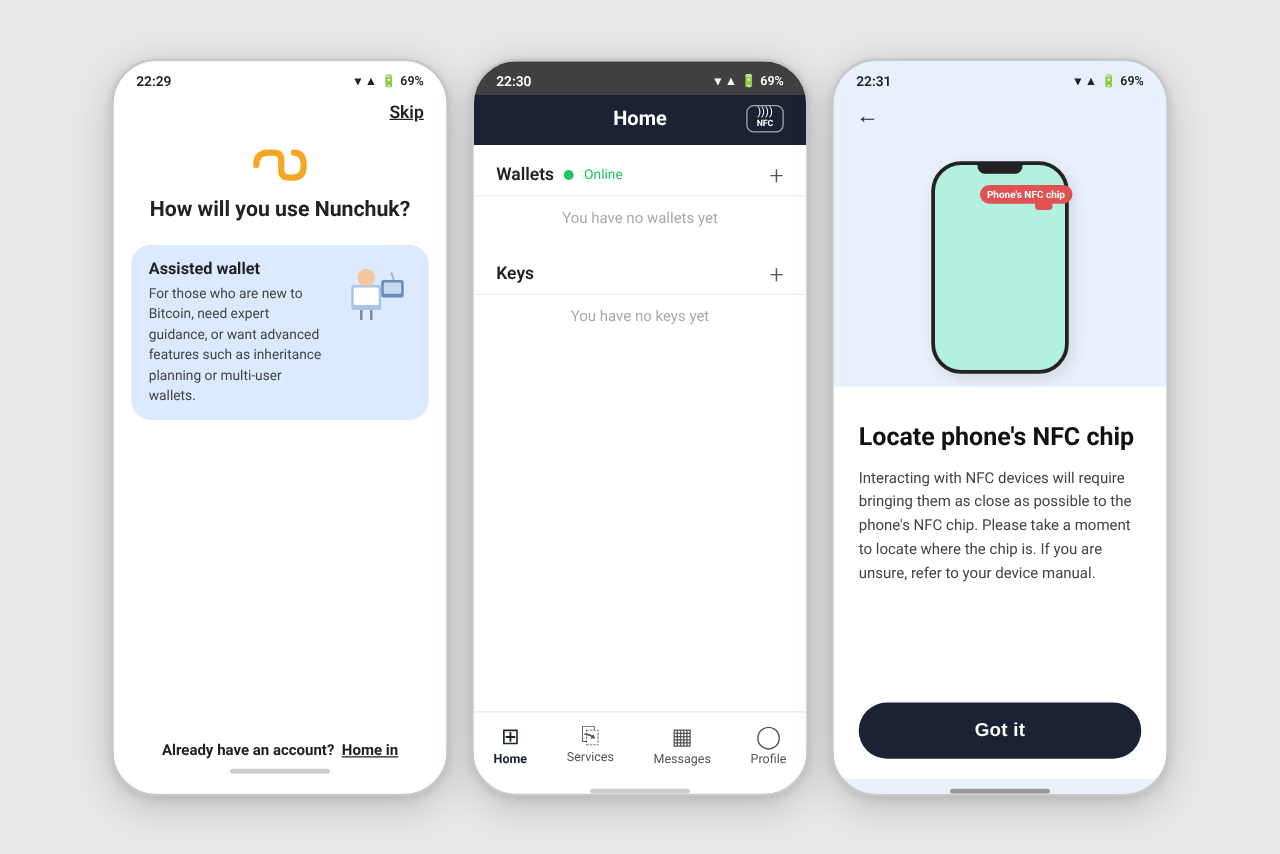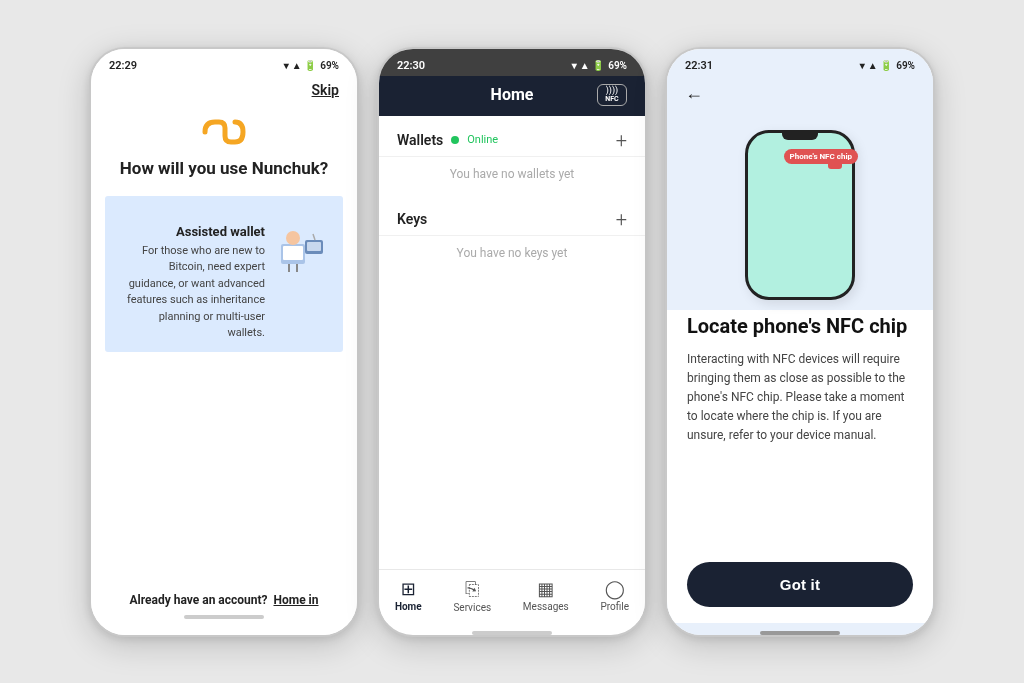--- a/index.html
+++ b/index.html
@@ -82,23 +82,22 @@
     .phone1-title {
       text-align: center;
       font-size: 17px;
       font-weight: 700;
       color: #222;
       margin-bottom: 18px;
       padding: 0 16px;
     }
     .wallet-card {
       margin: 0 14px 10px 14px;
-      border-radius: 3px;
-      padding: 28px 14px 10px 14px;
-      text-align: right;
+      border-radius: 16px;
+      padding: 12px 14px 10px 14px;
     }
     .wallet-card.assisted { background: #dbeafe; }
     .wallet-card.unassisted { background: #fdf3e3; }
     .wallet-card-inner {
       display: flex;
       align-items: flex-start;
       gap: 8px;
     }
     .wallet-card-text { flex: 1; }
     .wallet-card-title {
@@ -304,21 +303,21 @@
       width: 14px;
       height: 14px;
       background: #e05252;
       border-radius: 3px;
     }
     .phone3-card {
       background: #fff;
       flex: 1;
       margin: 0;
       border-radius: 0;
-      padding: 4px 20px 16px 20px;
+      padding: 28px 20px 16px 20px;
       display: flex;
       flex-direction: column;
     }
     .phone3-card-title {
       font-size: 20px;
       font-weight: 700;
       color: #111;
       margin-bottom: 12px;
     }
     .phone3-card-desc {

